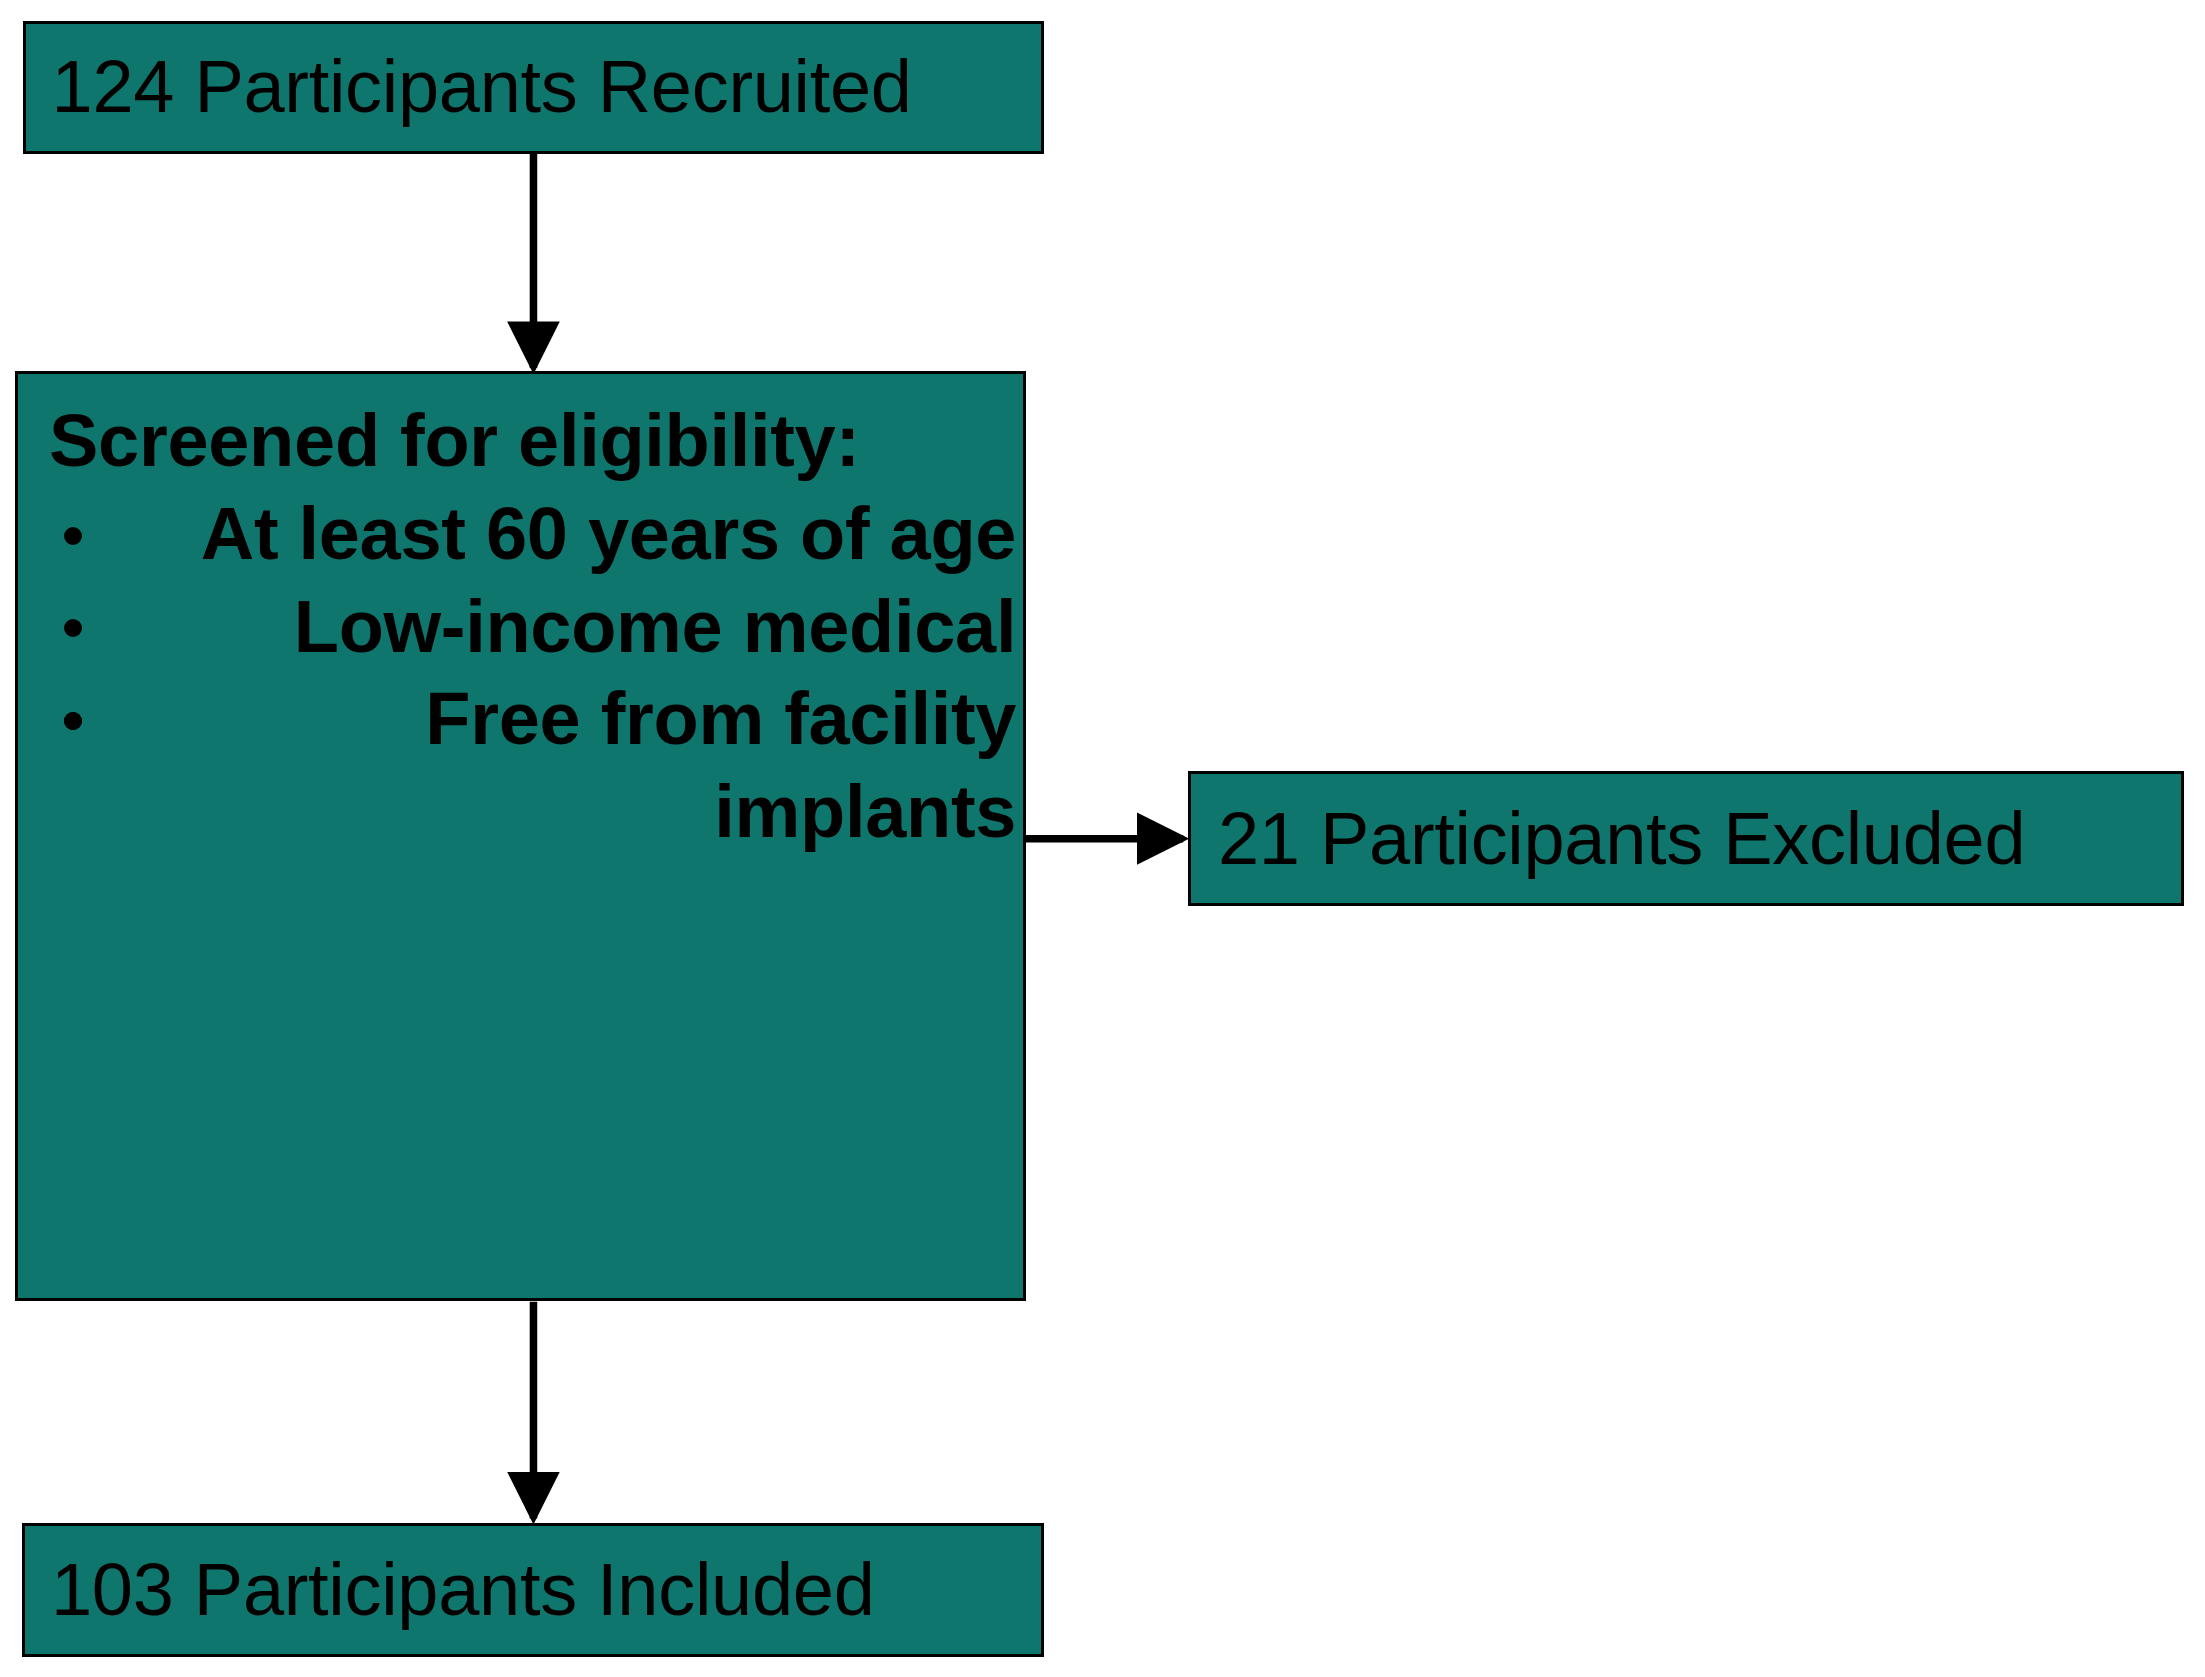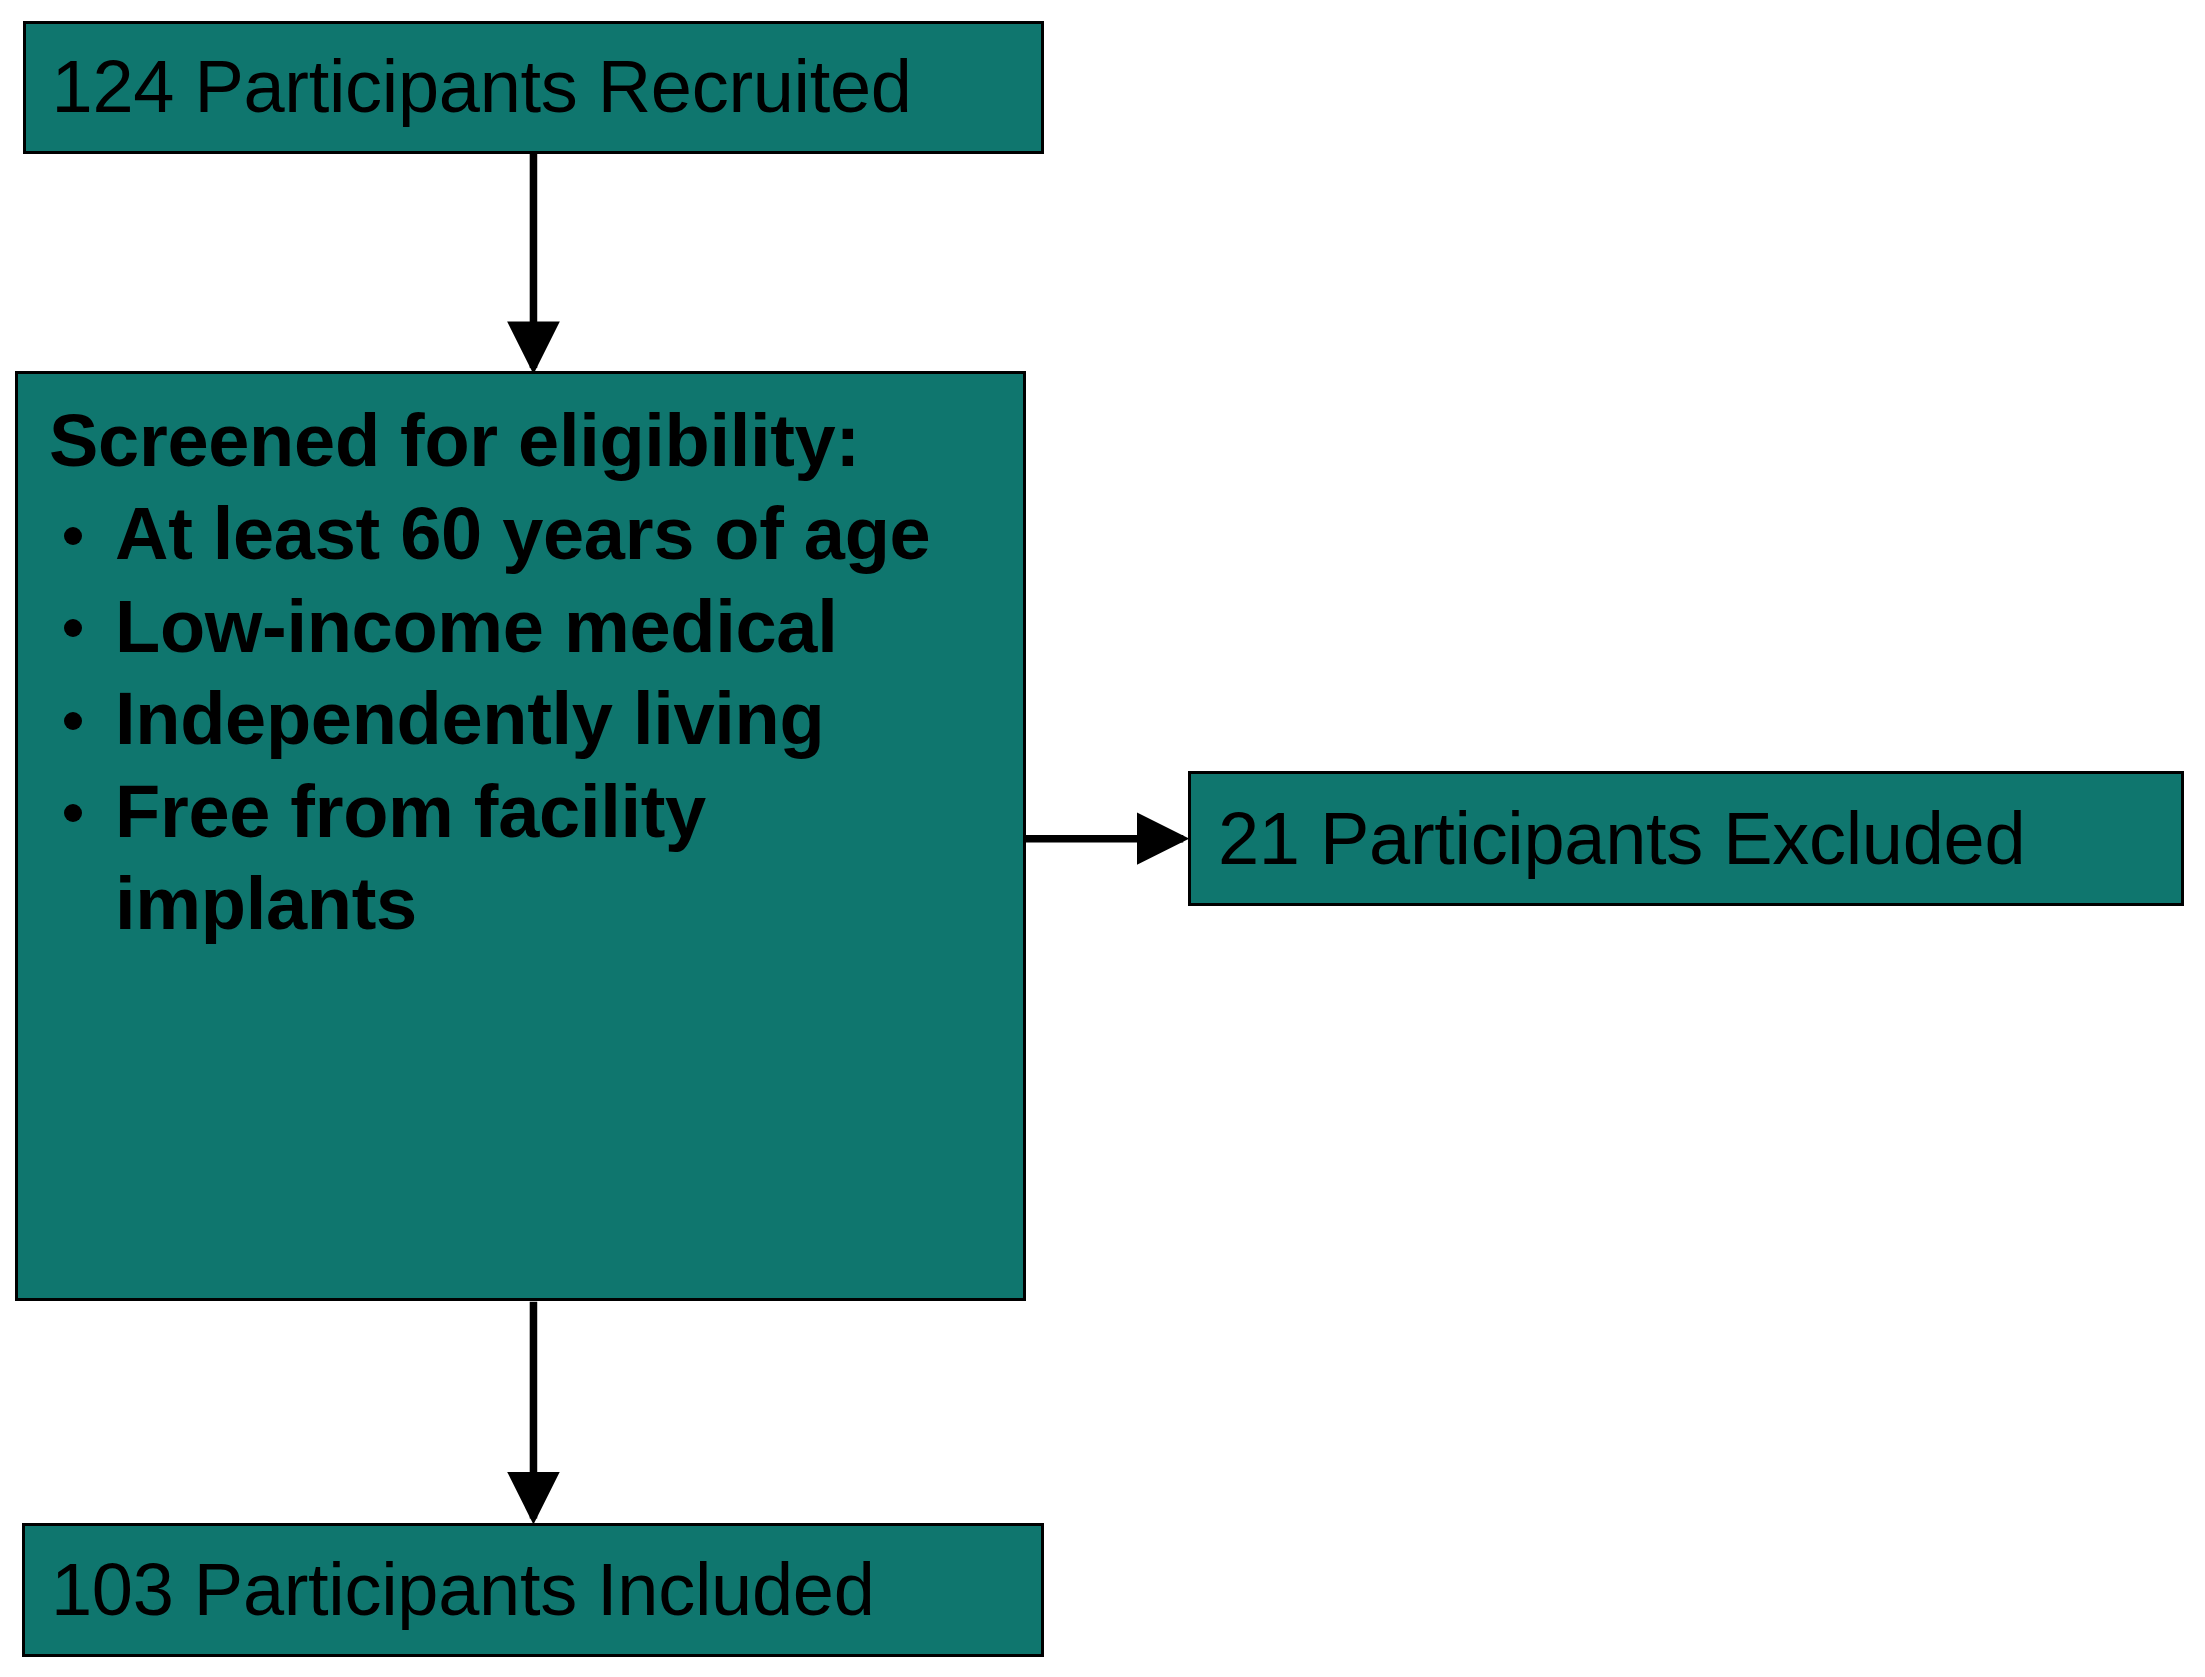--- a/index.html
+++ b/index.html
@@ -57,20 +57,21 @@
     font-size: 74px;
     line-height: 1.18;
     letter-spacing: -0.3px;
     white-space: nowrap;
   }
   ul.elig-list {
     list-style: none;
     margin: 0;
     padding: 0;
     margin-top: 4.1px;
+    text-align: right;
   }
   ul.elig-list li {
     position: relative;
     padding-left: 66px;
     font-size: 74px;
     line-height: 1.25;
     letter-spacing: -0.3px;
     margin-bottom: 0;
   }
   ul.elig-list li .bullet-dot {
@@ -163,21 +164,20 @@
         <li>
           <span class="bullet-dot"></span>
           <span>At least 60 years of age</span>
         </li>
         <li>
           <span class="bullet-dot"></span>
           <span>Low-income medical</span>
         </li>
         <li>
           <span class="bullet-dot"></span>
-          <span>Independently living</span>
         </li>
         <li>
           <span class="bullet-dot"></span>
           <span>Free from facility implants</span>
         </li>
       </ul>
     </div>
   </div>
 
   <div class="box" id="box-excluded">

